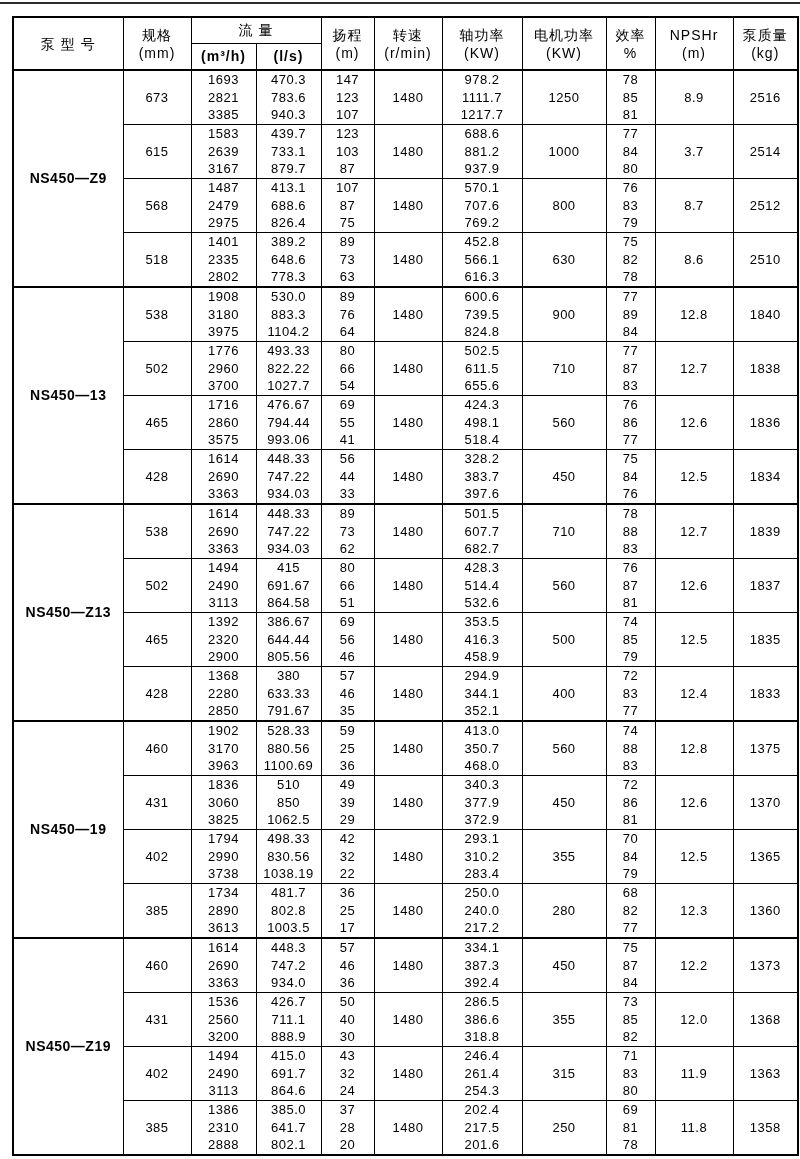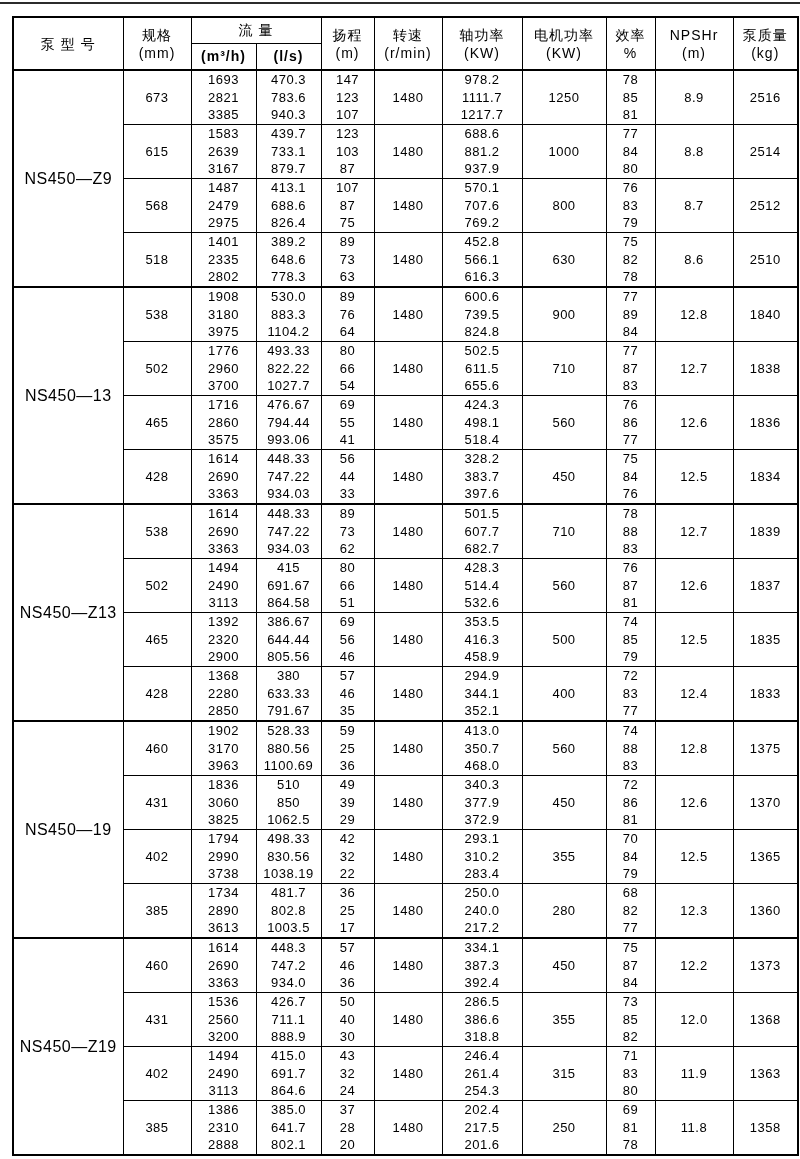--- a/index.html
+++ b/index.html
@@ -41,21 +41,21 @@
   .spec-table thead tr.h2 { height: 27px; }
   .spec-table thead tr.h2 th { border-bottom: 2px solid #000; font-weight: bold; }
   .spec-table thead th.flow-head { border-bottom: 1px solid #000; margin-top: 16px; }
   .spec-table tbody td {
     font-size: 13px;
     line-height: 17.5px;
     height: 53px;
     letter-spacing: 0.5px;
   }
   .spec-table tbody tr.section-start td { border-top: 2px solid #000; }
-  .spec-table td.model-cell { font-size: 16px; letter-spacing: 0.5px; }
+  .spec-table td.model-cell { font-size: 14px; letter-spacing: 0.5px; font-weight: bold; }
   
   col.c-model { width: 110px; }
   col.c-spec  { width: 68px; }
   col.c-m3h   { width: 65px; }
   col.c-ls    { width: 65px; }
   col.c-head  { width: 53px; }
   col.c-speed { width: 68px; }
   col.c-shaft { width: 80px; }
   col.c-motor { width: 84px; }
   col.c-eff   { width: 49px; }
@@ -143,21 +143,21 @@
 103
 87</td>
         <td>1480</td>
         <td>688.6
 881.2
 937.9</td>
         <td>1000</td>
         <td>77
 84
 80</td>
-        <td>8.8</td>
+        <td>3.7</td>
         <td>2514</td>
       </tr>
       <tr>
         <td>568</td>
         <td>1487
 2479
 2975</td>
         <td>413.1
 688.6
 826.4</td>

